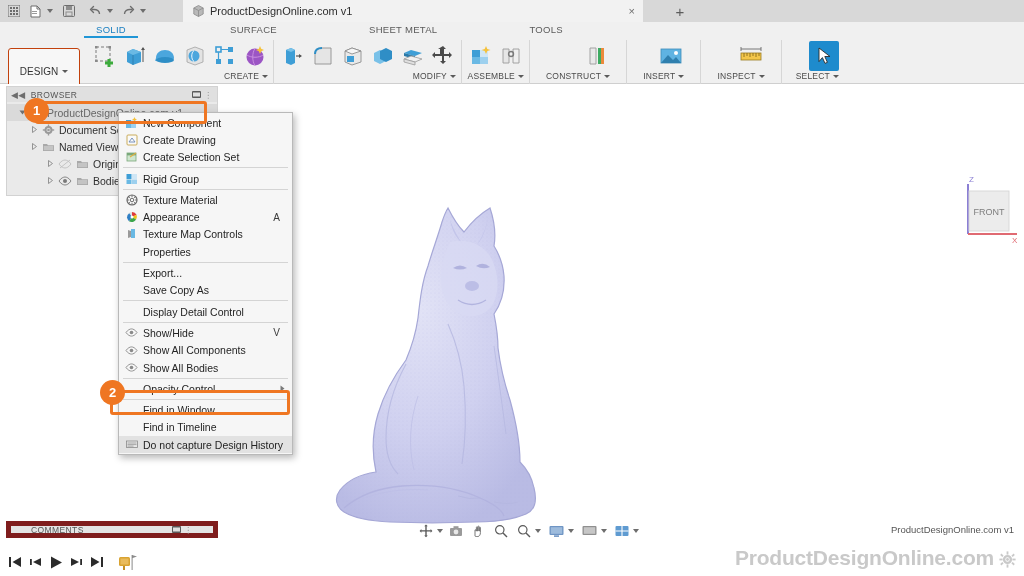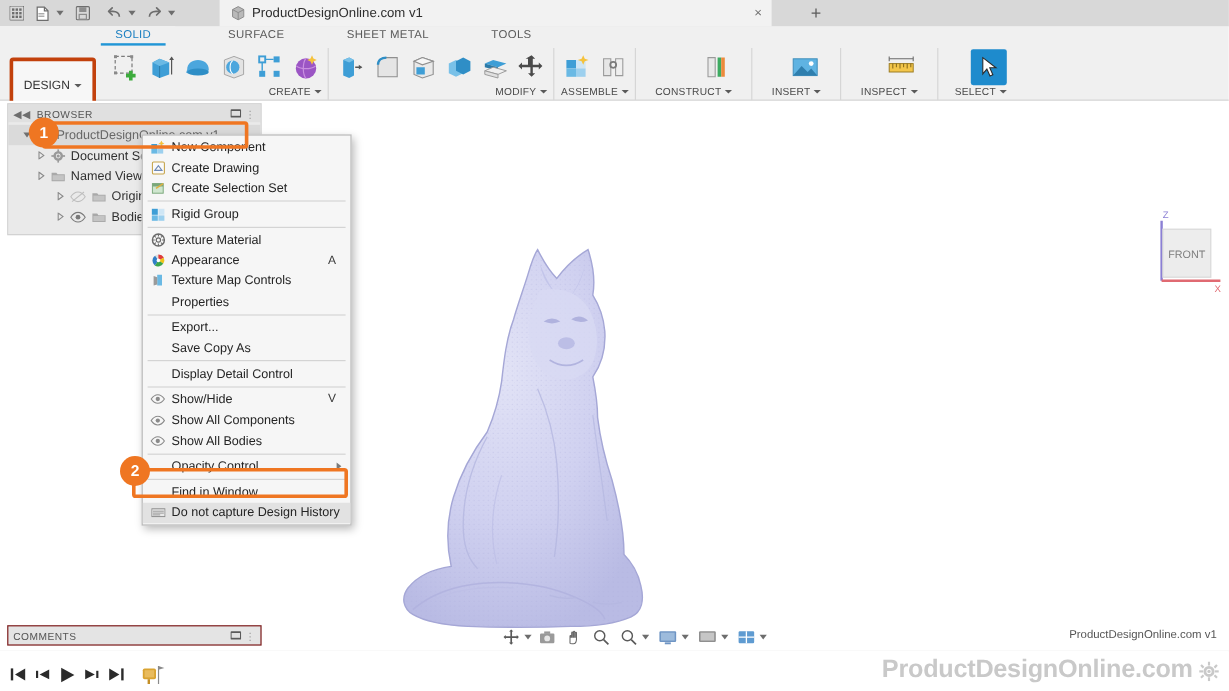--- a/index.html
+++ b/index.html
@@ -34,30 +34,30 @@
   #appbar-right { display:flex; align-items:center; height:22px; gap:2px; padding-right:6px; }
   .rbtn { width:22px; height:22px; display:flex;align-items:center;justify-content:center; color:#6a6a6a; }
   #username { font-size:11px; color:#2e2e2e; padding:0 6px; white-space:nowrap; }
 
   
   #ribbon {
     position:absolute; left:0; top:22px; width:1024px; height:62px;
     background:#f0f0f0;
     border-bottom:1px solid #cfcfcf;
   }
-  #tabrow { position:absolute; left:84px; top:0; height:16px; display:flex; }
+  #tabrow { position:absolute; left:84px; top:0; height:16px; display:flex;gap:40px; }
   .rtab {
     font-size:9.5px; letter-spacing:.3px; color:#5a5a5a;
     padding:2px 12px 0 12px; height:16px; text-align:center; white-space:nowrap;
   }
   .rtab.active { color:#1a7fc1; border-bottom:2px solid #2196d6; }
 
   #designbtn {
     position:absolute; left:8px; top:26px; width:72px; height:46px;
-    background:#f7f7f7; border:3px solid #c2410c; border-radius:3px;
+    background:#f7f7f7; border:1px solid #c2410c; border-radius:3px;
     display:flex; align-items:center; justify-content:center; gap:4px;
     font-size:10px; color:#333;
   }
   #panels { position:absolute; left:86px; top:18px; height:44px; display:flex; align-items:flex-start; }
   .panel { display:flex; flex-direction:column; align-items:flex-end; padding:0 5px; height:44px; position:relative; }
   .panel + .panel { border-left:1px solid #d6d6d6; }
   .pcmds { display:flex; align-items:center; gap:3px; height:30px; padding-top:1px; }
   .cmd { width:27px;height:27px; display:flex;align-items:center;justify-content:center; border-radius:2px; }
   .cmd.sel { background:#1e8bcd; }
   .plabel { font-size:8.5px; color:#4a4a4a; letter-spacing:.2px; display:flex;align-items:center; gap:3px; height:12px; white-space:nowrap; }
@@ -111,22 +111,22 @@
   .badge {
     position:absolute; width:25px; height:25px; border-radius:50%;
     background:#ef7622; color:#fff; font-size:13px; font-weight:bold;
     display:flex; align-items:center; justify-content:center;
     font-family:"Liberation Sans", sans-serif;
   }
 
   
   #comments {
     position:absolute; left:6px; top:521px; width:212px; height:17px;
-    background:#e4e4e4; border:1px solid #7f1d1d;
-    display:flex; align-items:center; padding:0 4px; gap:5px;
+    background:#e4e4e4; border:5px solid #7f1d1d;
+    display:flex; align-items:center; padding:0 20px; gap:5px;
     font-size:8.5px; letter-spacing:.4px; color:#555;
   }
   #comments .dots { margin-left:auto; display:flex;align-items:center; gap:3px; }
 
   #navbar { position:absolute; left:418px; top:521px; height:20px; display:flex; align-items:center; gap:2px; }
   .nbtn { height:18px; display:flex; align-items:center; justify-content:center; gap:1px; padding:0 1px; }
   #footer-right { position:absolute; right:10px; top:524px; font-size:9.5px; color:#555; }
 
   #timeline { position:absolute; left:0; top:542px; width:1024px; height:34px; background:#ffffff; }
   #tl-controls { position:absolute; left:8px; top:551px; display:flex; align-items:center; gap:7px; }
@@ -765,20 +765,23 @@
           <path d="M0.5 0.5l4 3-4 3z" fill="#7a7a7a"></path>
         </svg>
     </span>
   </div>
   <div class="msep"></div>
 
   <div class="mi noicon">
     <span class="mtext">Find in Window</span>
   </div>
 
+  <div class="mi noicon">
+    <span class="mtext">Find in Timeline</span>
+  </div>
 
   <div class="mi hl">
     <span class="mico">
       <svg width="12" height="9" viewBox="0 0 12 9">
           <rect x="0.5" y="1" width="11" height="6.5" fill="#e8e8e8" stroke="#8a8a8a" stroke-width=".8"></rect>
           <path d="M1.5 3h9M1.5 4.6h9M1.5 6.1h6" stroke="#8a8a8a" stroke-width=".7"></path>
         </svg>
     </span>
     <span class="mtext">Do not capture Design History</span>
   </div>

